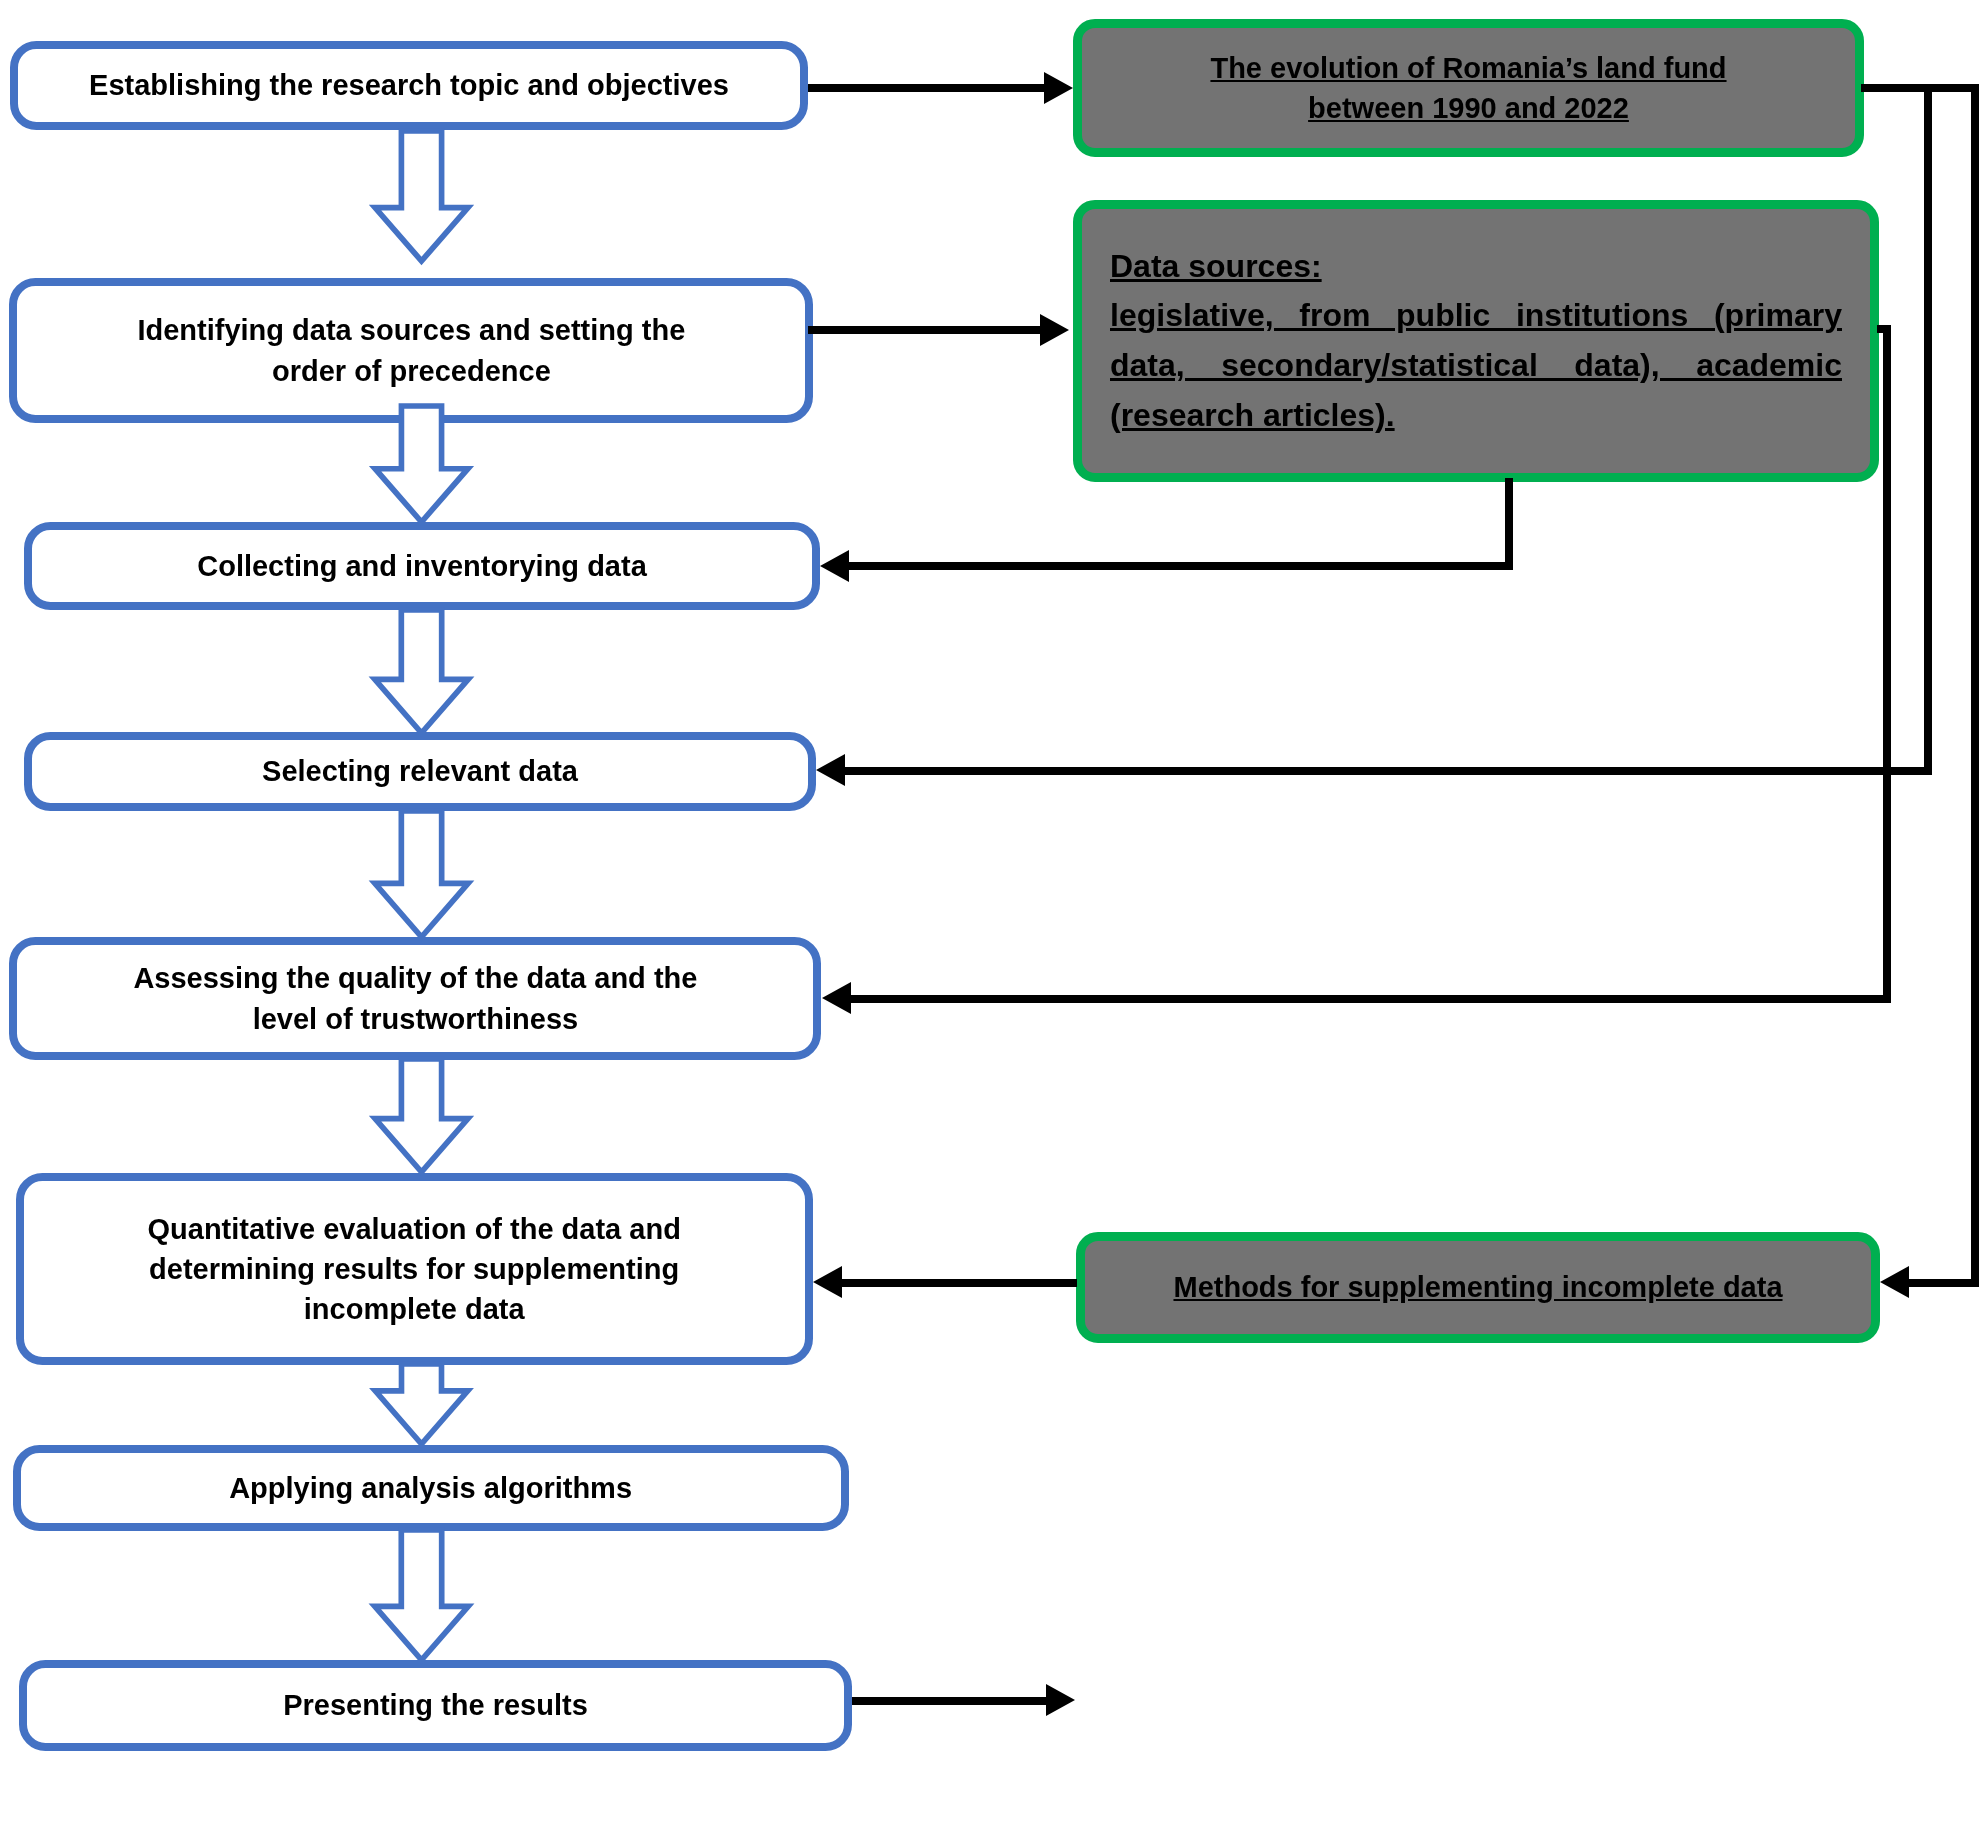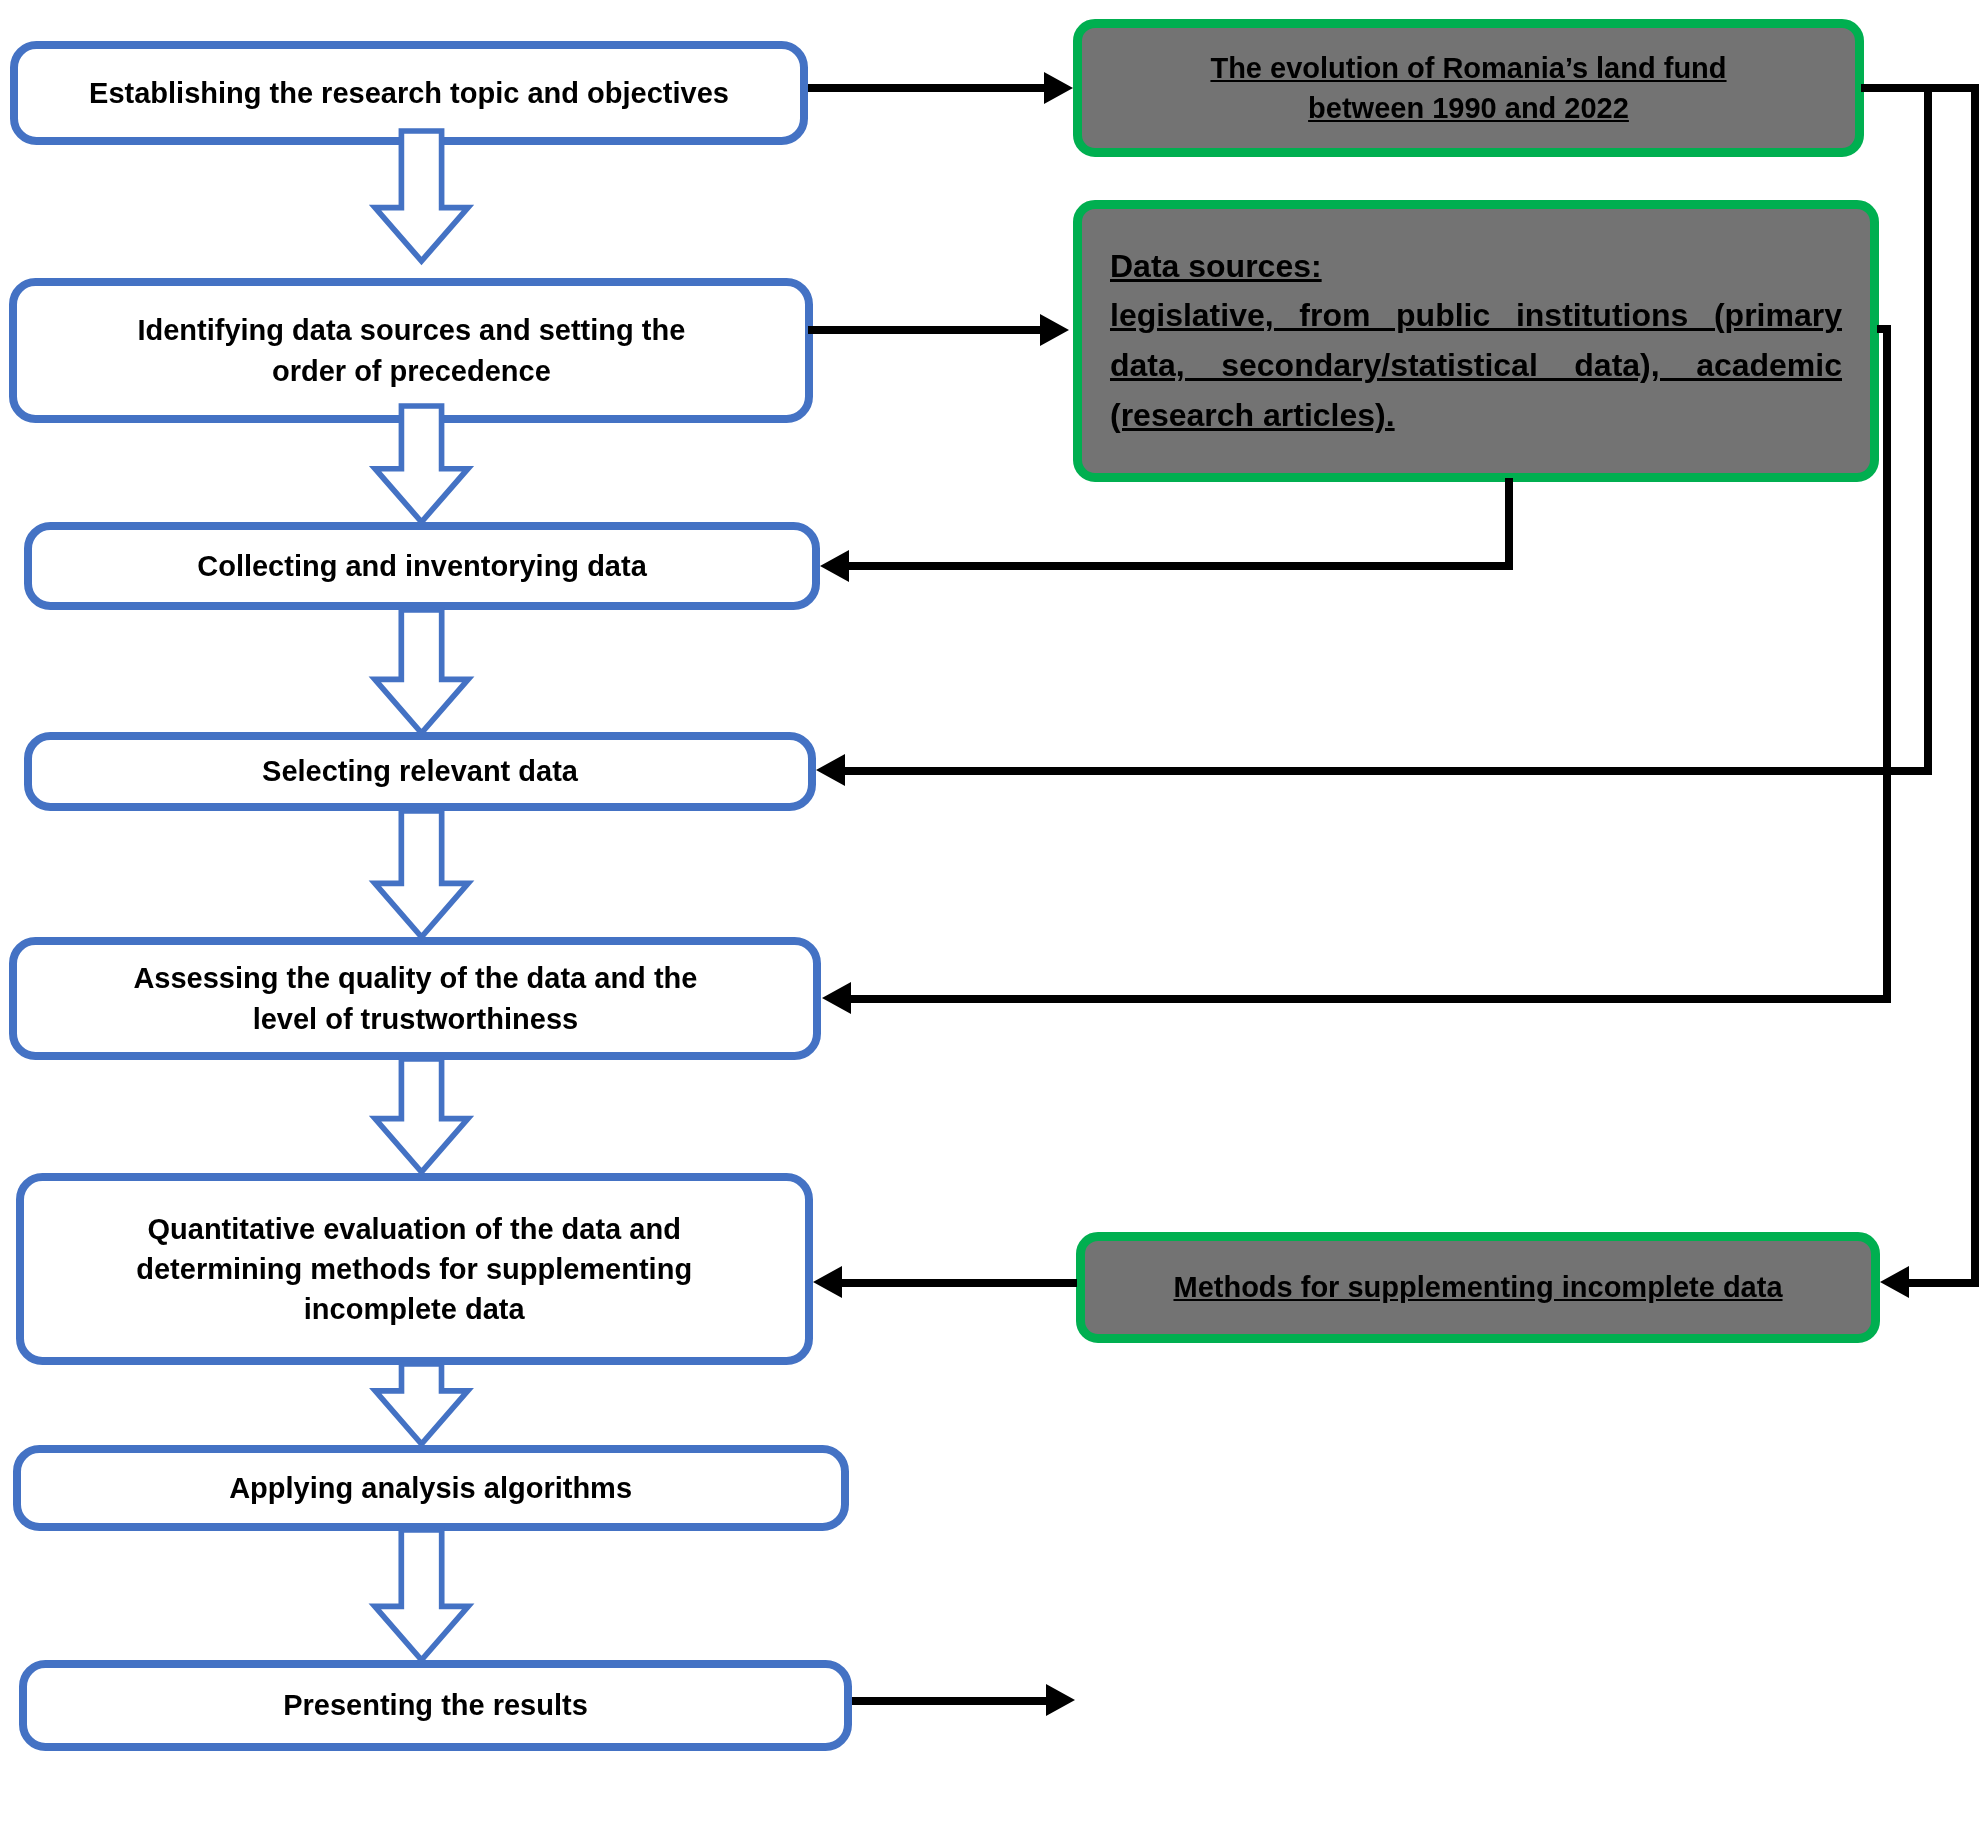--- a/index.html
+++ b/index.html
@@ -49,34 +49,34 @@
   .ah-l{border-right:29px solid var(--line,#000);}
   .ah-r{border-left:29px solid var(--line,#000);}
   svg.flow-arrow{position:absolute;overflow:visible;}
   svg.flow-arrow polygon{fill:#fff;stroke:var(--blue,#4472C4);stroke-width:9;stroke-linejoin:miter;}
 </style>
 </head>
 <body>
 
 <div id="canvas">
 
-  <div class="step" style="left:10px;top:41px;width:798px;height:104px;">Establishing the research topic and objectives</div>
+  <div class="step" style="left:10px;top:41px;width:798px;height:89px;">Establishing the research topic and objectives</div>
 
   <div class="step" style="left:9.4px;top:278px;width:804px;height:145px;">Identifying data sources and setting the
 order of precedence</div>
 
   <div class="step" style="left:24px;top:522px;width:796px;height:88px;">Collecting and inventorying data</div>
 
   <div class="step" style="left:9.4px;top:937px;width:812px;height:123px;">Assessing the quality of the data and the
 level of trustworthiness</div>
 
   <div class="step" style="left:24px;top:732px;width:792px;height:79px;">Selecting relevant data</div>
 
   <div class="step" style="left:15.7px;top:1173px;width:797px;height:192px;">Quantitative evaluation of the data and
-determining methods for supplementing
+determining results for supplementing
 incomplete data</div>
 
   <div class="step" style="left:12.6px;top:1445px;width:836px;height:86px;">Applying analysis algorithms</div>
 
   <div class="step" style="left:19px;top:1660px;width:833px;height:91px;">Presenting the results</div>
 
   <div class="note" style="left:1073px;top:19px;width:791px;height:138px;">The evolution of Romania’s land fund
 between 1990 and 2022</div>
 
   <div class="note note-col" style="left:1073px;top:200px;width:806px;height:282px;">

